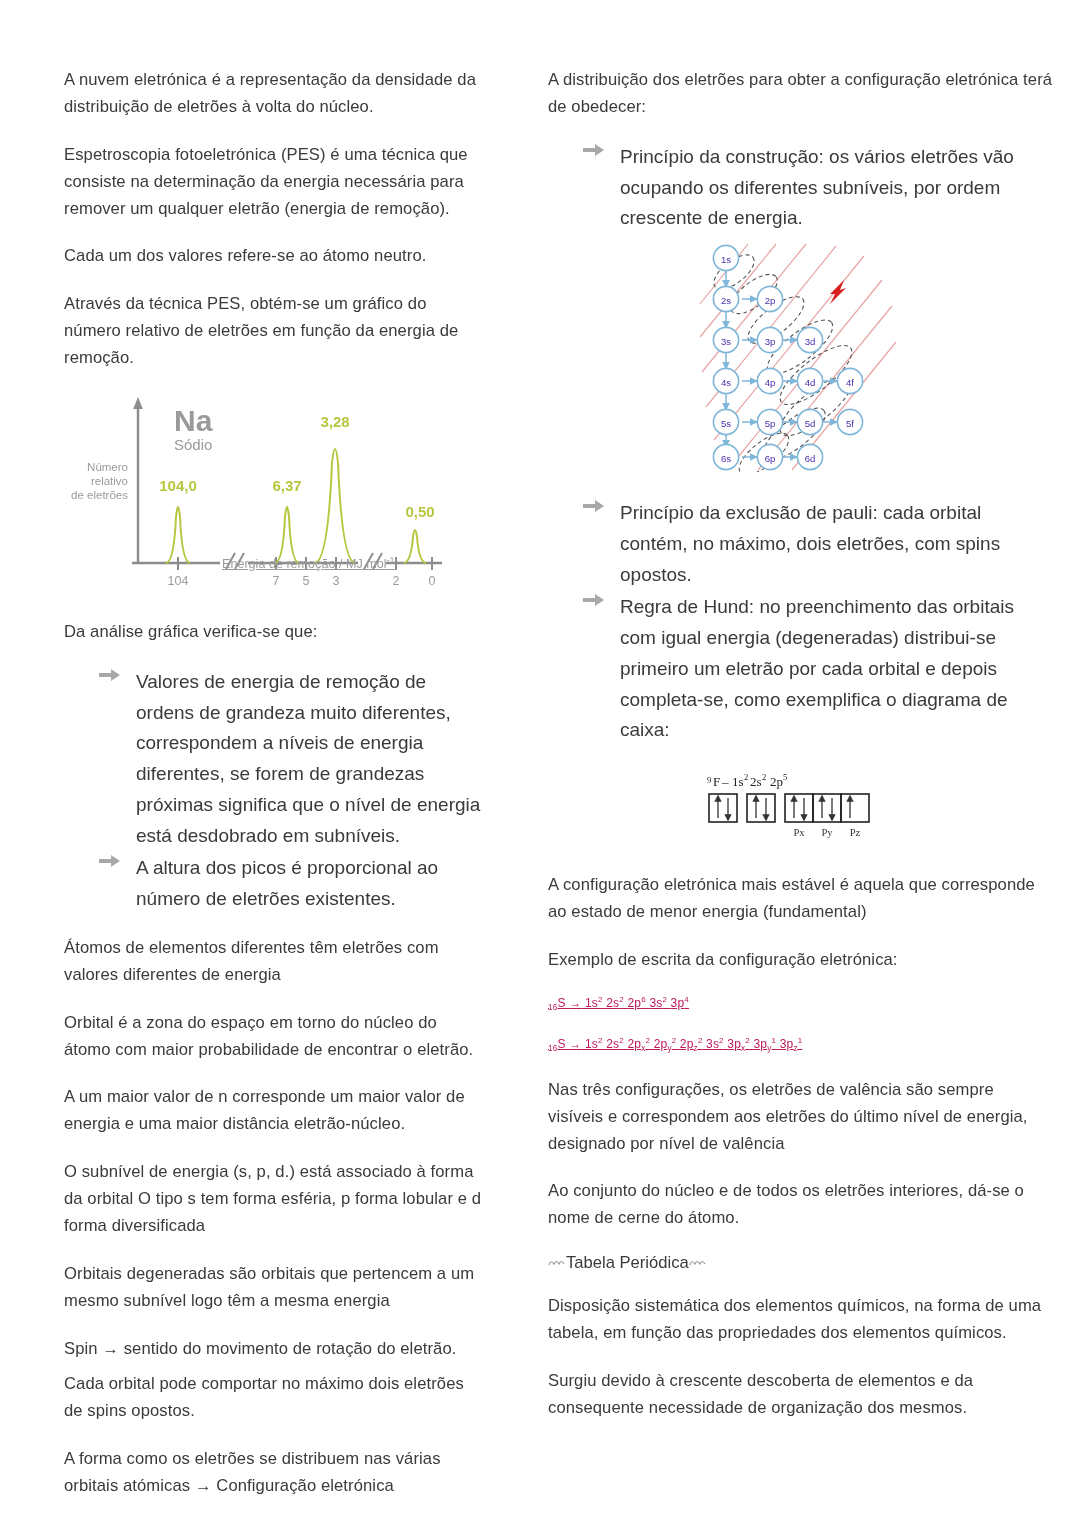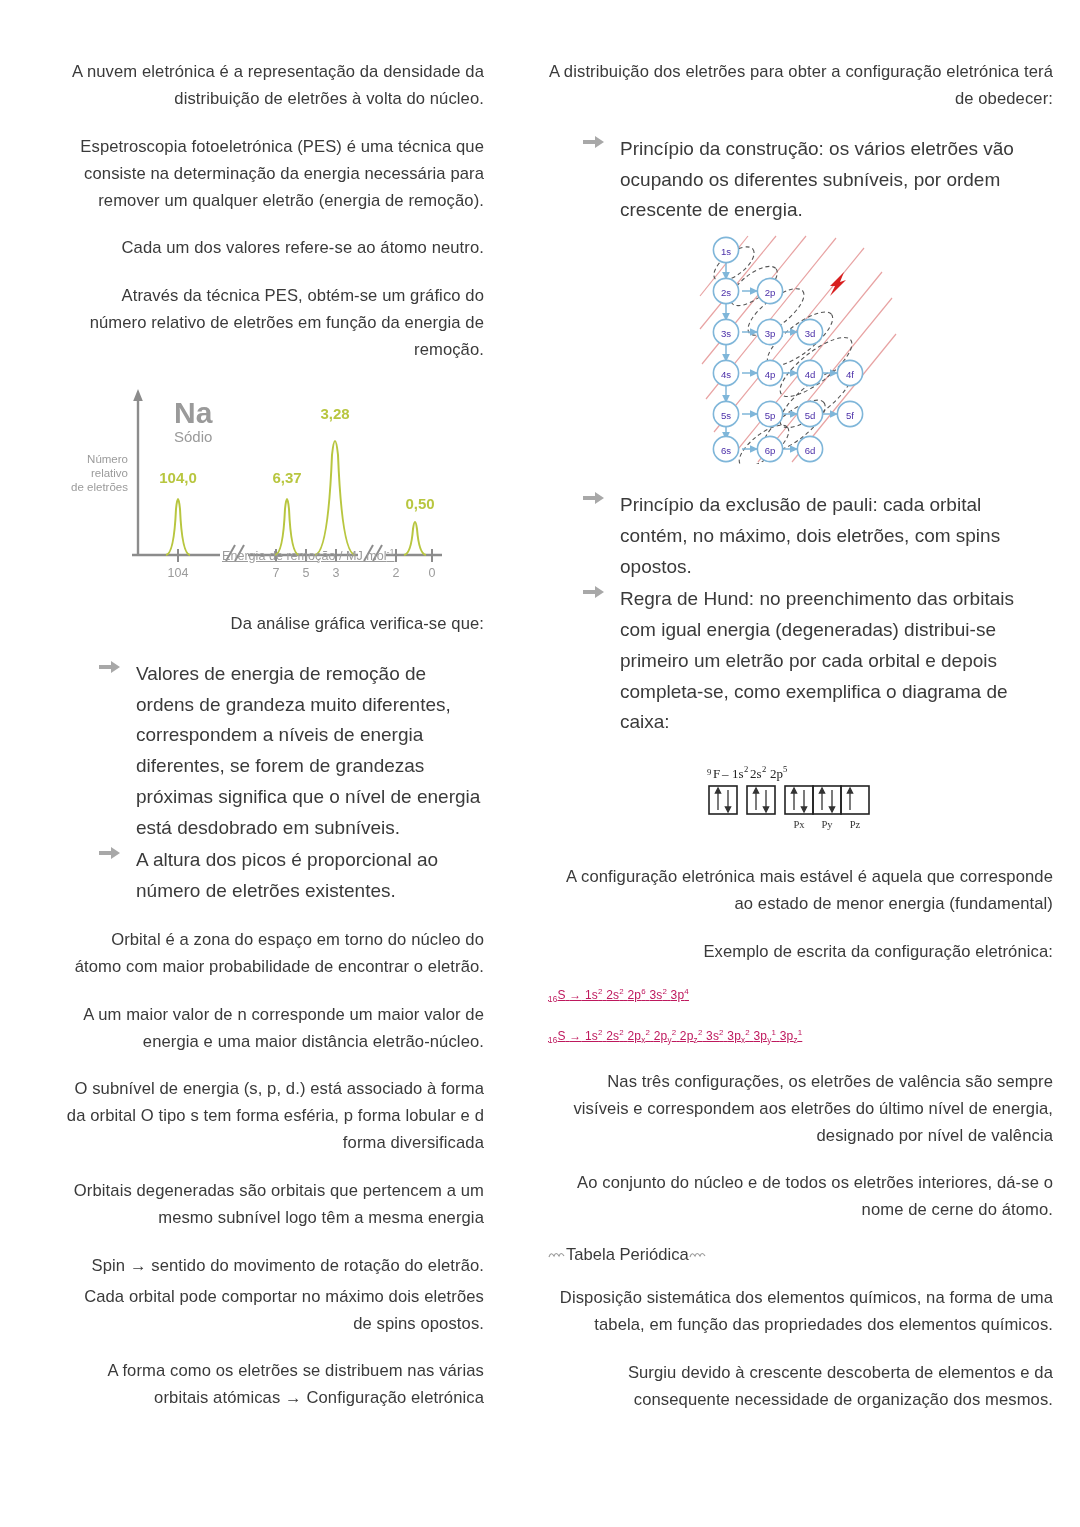--- a/index.html
+++ b/index.html
@@ -13,26 +13,25 @@
   }
   .page { position:absolute; inset:0; display:flex; }
   .col {
     width:50%;
     box-sizing:border-box;
     padding:58px 56px 0 64px;
   }
   .col.right { padding-left:8px; padding-right:27px; }
 
   p.para {
-    margin:1px 0 21px 0;
+    margin:9px 0 21px 0;
     font-size:16.6px;
     line-height:1.62;
     color:#3a3a3a;
     letter-spacing:0.1px;
-    text-align:right;
   }
   p.tight { margin-bottom:4px; }
 
   ul.arrows { list-style:none; margin:0 0 20px 0; padding:0 0 0 34px; }
   ul.arrows li {
     position:relative;
     padding-left:38px;
     margin-bottom:2px;
     font-size:19px;
     line-height:1.62;
@@ -174,20 +173,21 @@
       <li>
         <span class="abullet">
           <svg width="24" height="14" viewBox="0 0 24 14">
               <path d="M1 5 h12 v-4 l9 6 -9 6 v-4 h-12 z" fill="#a8a8a8"></path>
             </svg>
         </span>
         <span>A altura dos picos é proporcional ao número de eletrões existentes.</span>
       </li>
     </ul>
 
+    <p class="para">Átomos de elementos diferentes têm eletrões com valores diferentes de energia</p>
     <p class="para">Orbital é a zona do espaço em torno do núcleo do átomo com maior probabilidade de encontrar o eletrão.</p>
     <p class="para">A um maior valor de n corresponde um maior valor de energia e uma maior distância eletrão-núcleo.</p>
     <p class="para">O subnível de energia (s, p, d.) está associado à forma da orbital O tipo s tem forma esféria, p forma lobular e d forma diversificada</p>
     <p class="para">Orbitais degeneradas são orbitais que pertencem a um mesmo subnível logo têm a mesma energia</p>
 
     <p class="para tight">Spin → sentido do movimento de rotação do eletrão.</p>
     <p class="para">Cada orbital pode comportar no máximo dois eletrões de spins opostos.</p>
 
     <p class="para">A forma como os eletrões se distribuem nas várias orbitais atómicas → Configuração eletrónica</p>
   </div>

